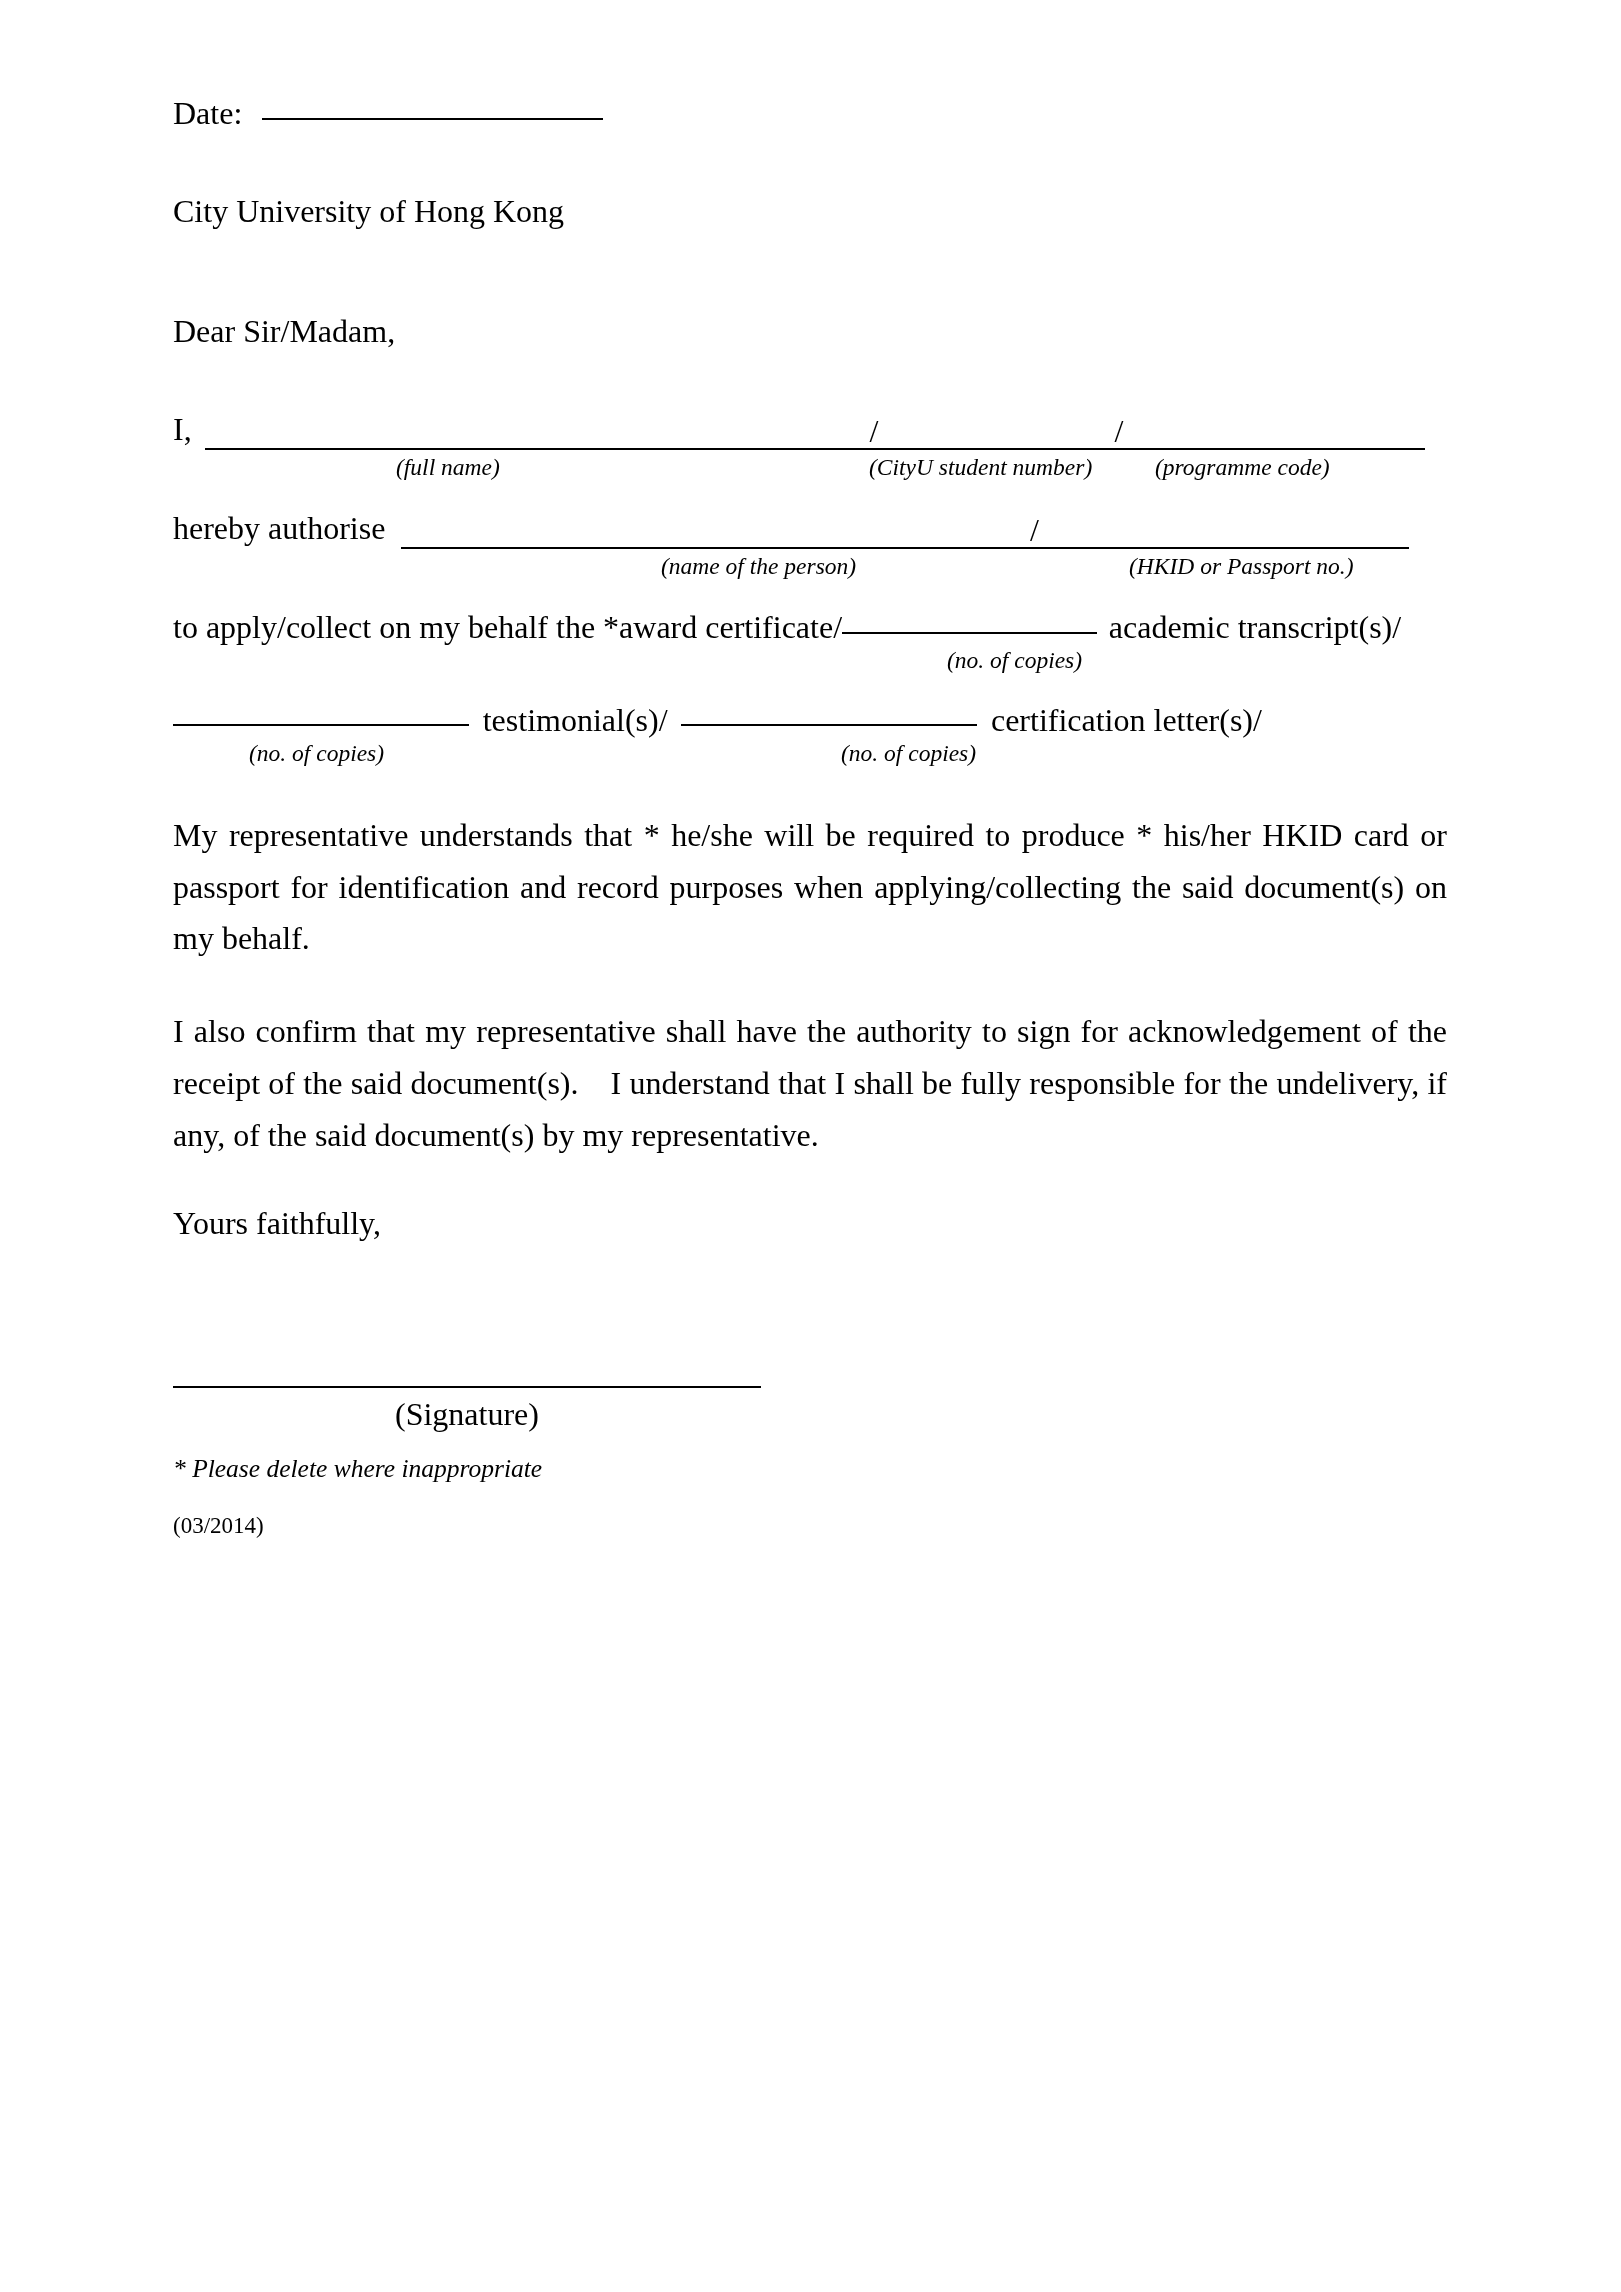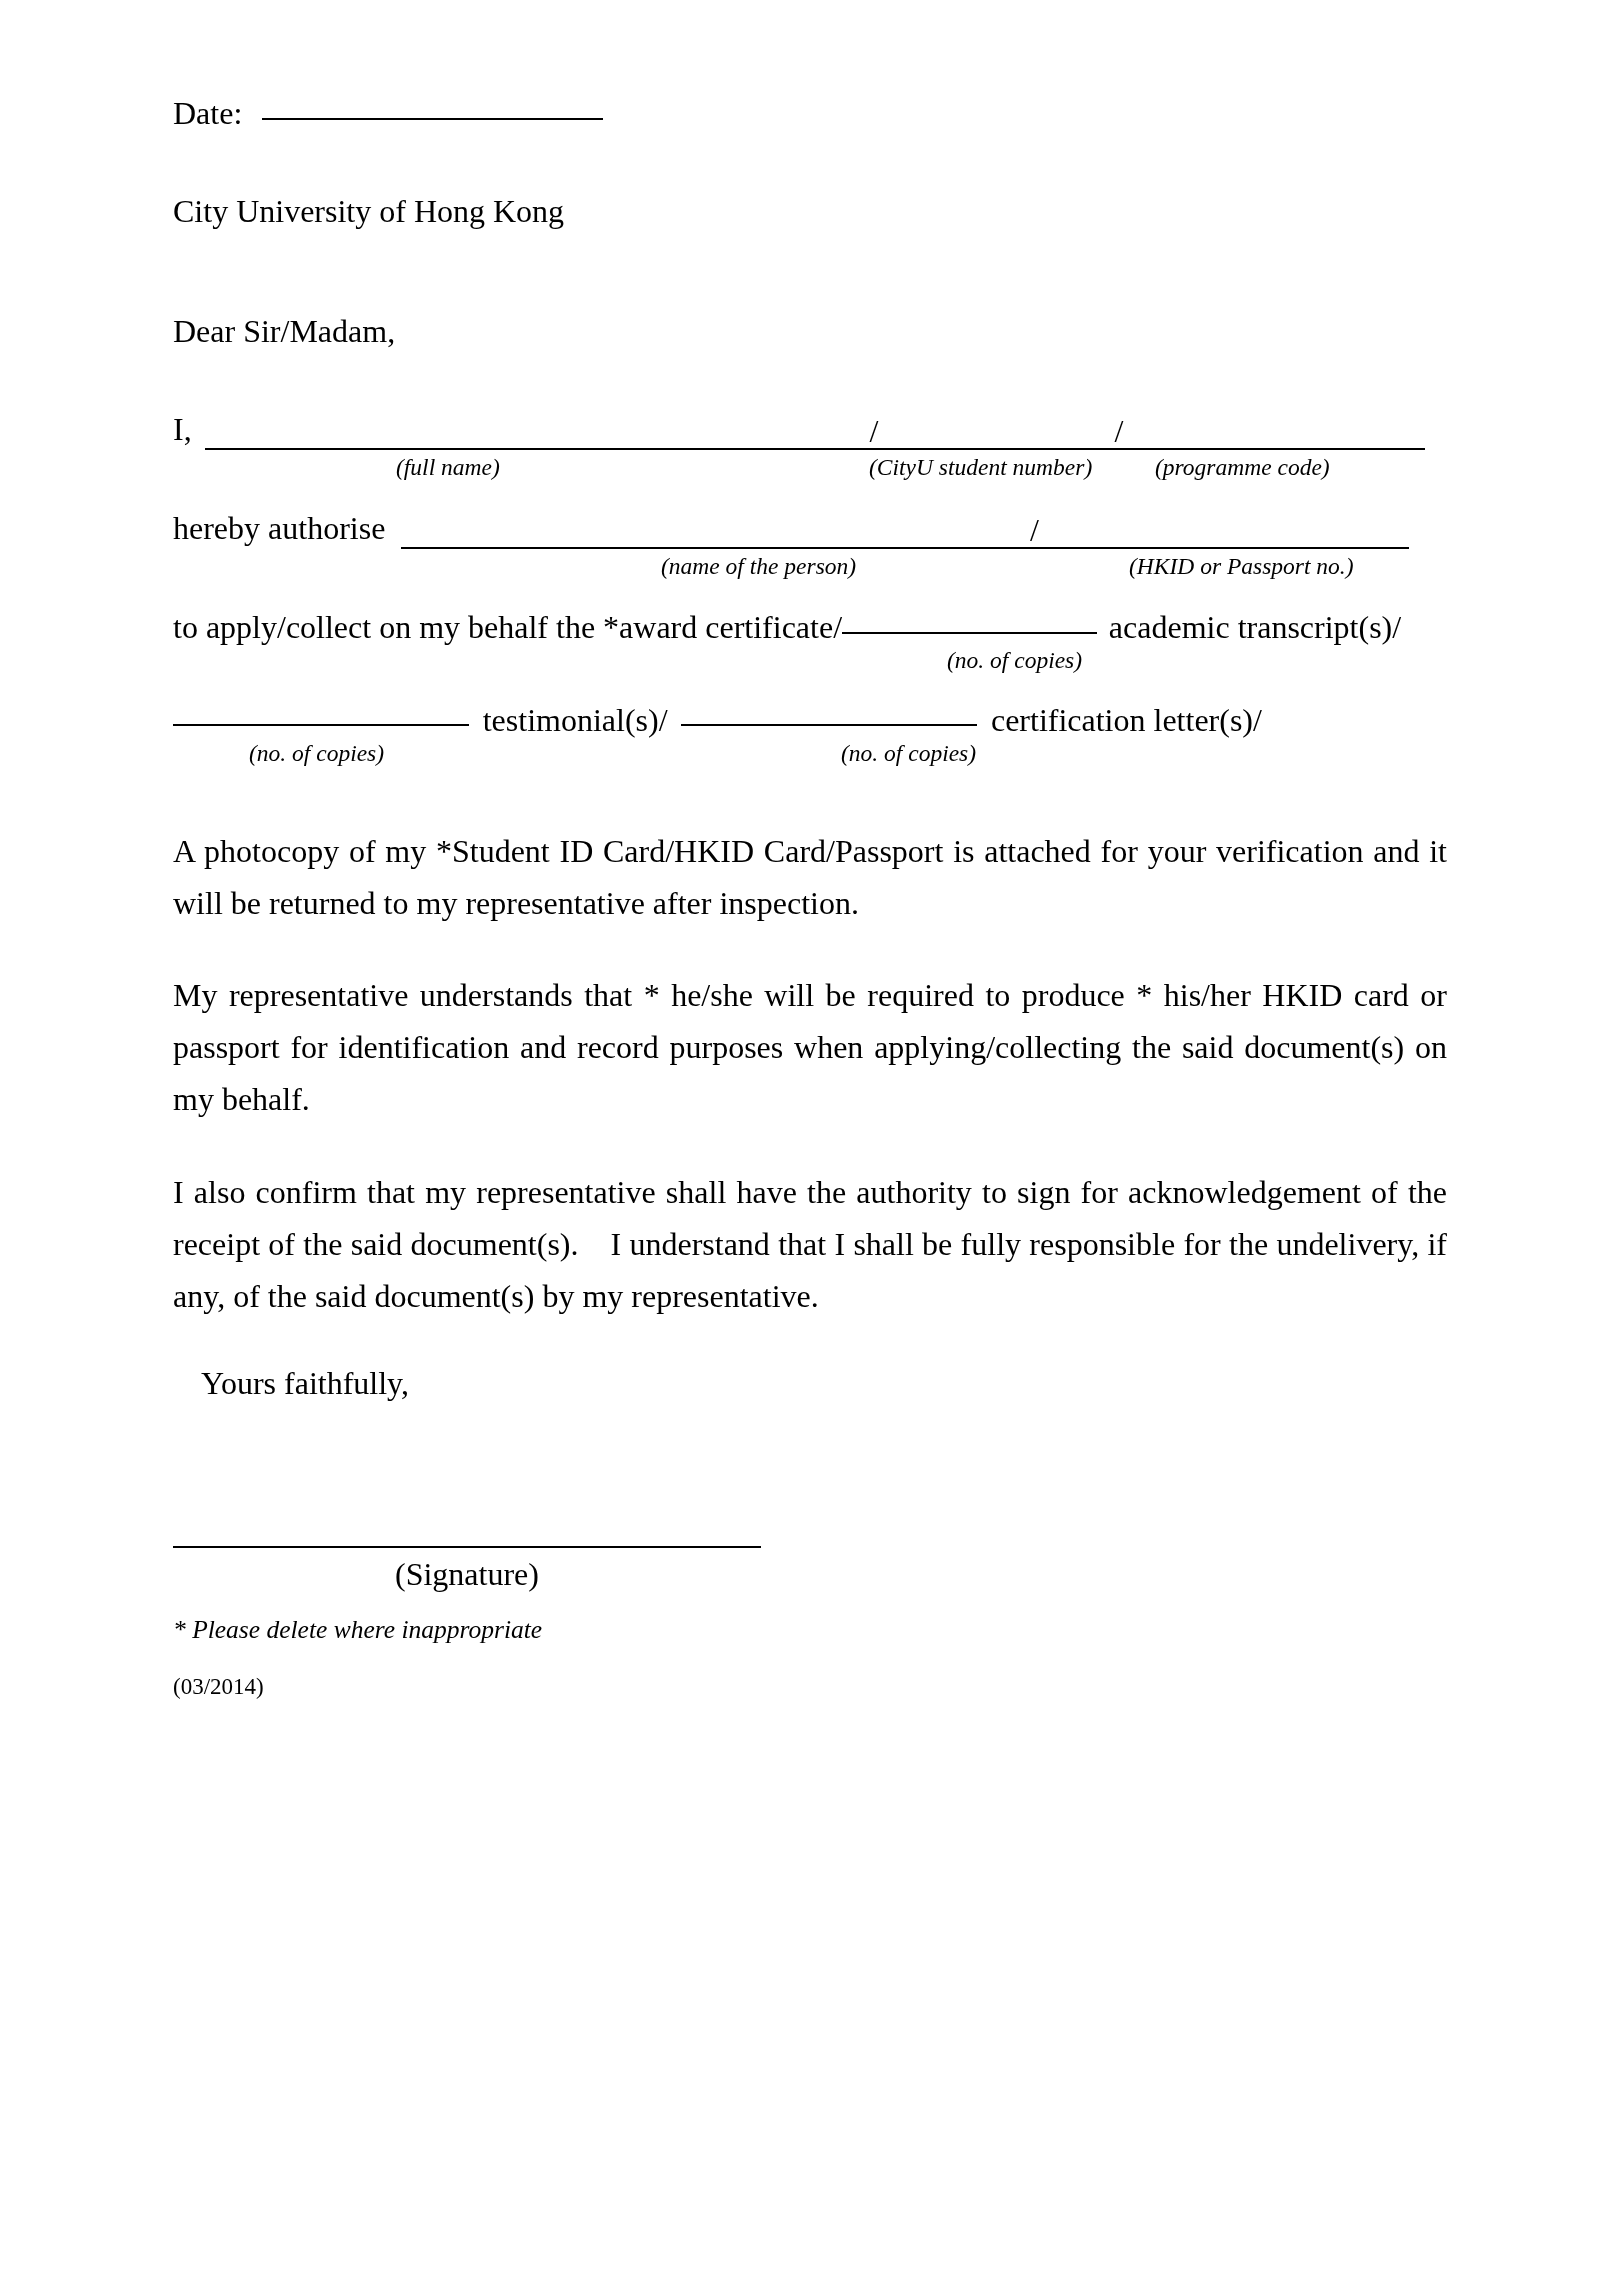--- a/index.html
+++ b/index.html
@@ -196,27 +196,26 @@
       <div class="line">
         <span class="ublank" style="width:296px;"></span><span style="padding-left:13.7px;">testimonial(s)/</span><span class="ublank" style="width:296px; margin-left:13.7px;"></span><span style="padding-left:13.7px;">certification letter(s)/</span>
       </div>
       <div class="captions">
         <span style="left:76px;">(no. of copies)</span>
         <span style="left:668px;">(no. of copies)</span>
       </div>
     </div>
 
 
-    <div class="para" style="padding-top:57px;">A photocopy of my *Student ID Card/HKID Card/Passport is attached for your verification and it will be returned to my representative after inspection.</div>
 
     <div class="para" style="padding-top:41px;">My representative understands that * he/she will be required to produce * his/her HKID card or passport for identification and record purposes when applying/collecting the said document(s) on my behalf.</div>
 
     <div class="para" style="padding-top:41px;">I also confirm that my representative shall have the authority to sign for acknowledgement of the receipt of the said document(s). I understand that I shall be fully responsible for the undelivery, if any, of the said document(s) by my representative.</div>
 
-    <div class="line" style="padding-top:45px;margin-left:28px;">Yours faithfully,</div>
+    <div class="line" style="padding-top:45px;">Yours faithfully,</div>
 
     <div style="padding-top:147px;">
       <div class="sig-rule"></div>
       <div class="sig-caption">(Signature)</div>
     </div>
 
     <div class="footnote" style="padding-top:21.6px;">* Please delete where inappropriate</div>
 
     <div class="revision" style="padding-top:29px;">(03/2014)</div>
 

